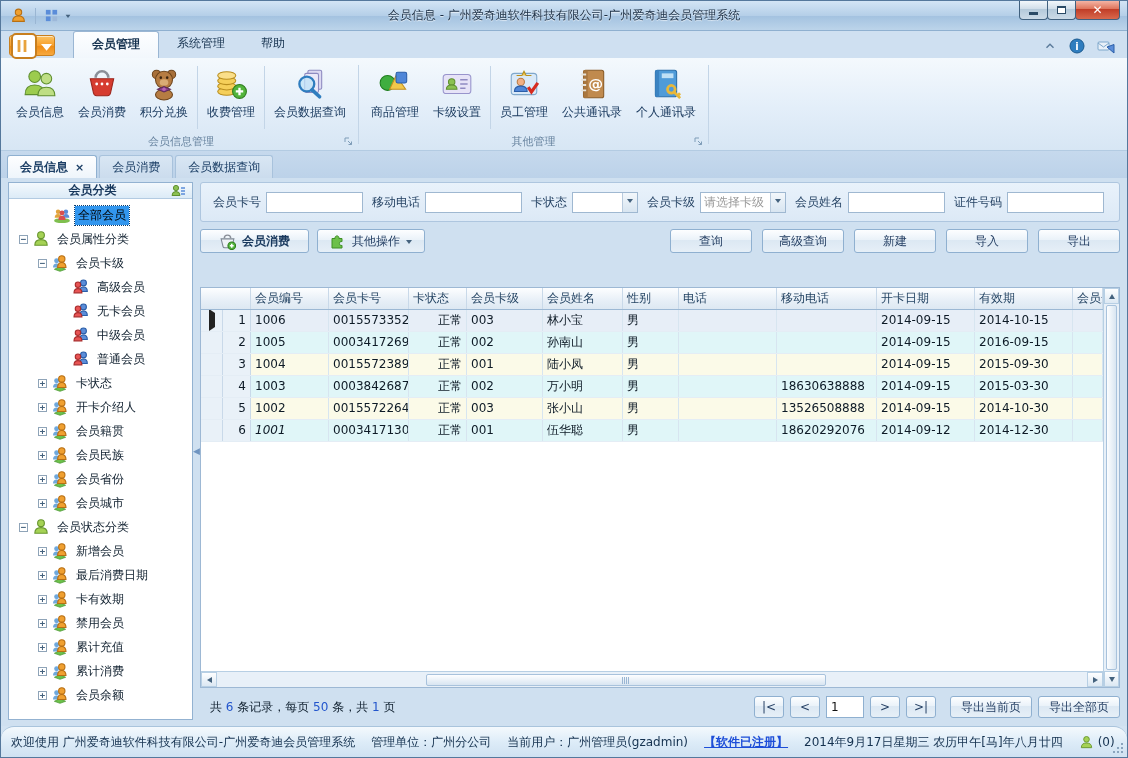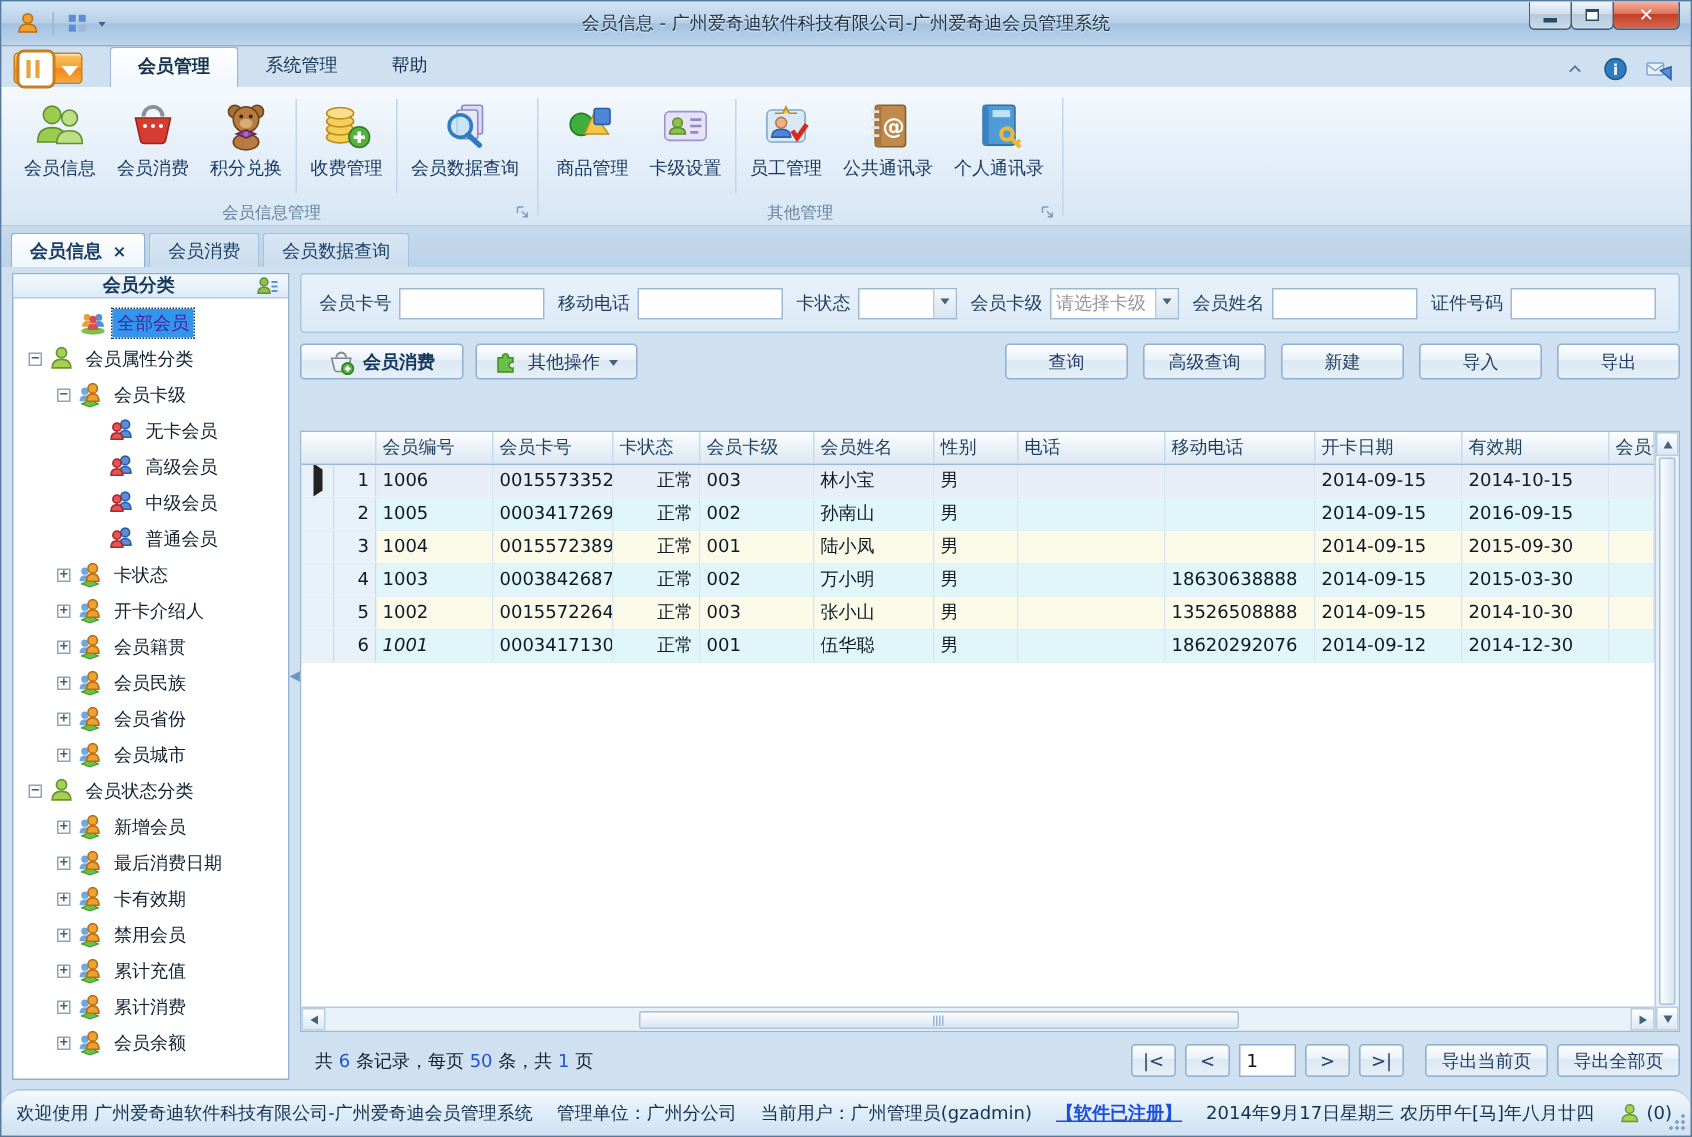--- a/index.html
+++ b/index.html
@@ -49,21 +49,21 @@
   
   .main { flex:1; min-height:0; display:flex; gap:7px; padding:4px 7px 6px; position:relative; background:#cfe0f0; }
 
   .sidebar { width:185px; background:#fff; border:1px solid #93b2d1; display:flex; flex-direction:column; }
   .side-head { height:16px; background:linear-gradient(#f4f9fd,#dcebf7); border-bottom:1px solid #b3cbe2; display:flex; align-items:center; padding:0 6px; }
   .side-title { flex:1; text-align:center; font-weight:bold; color:#17375c; }
   .tree { flex:1; overflow:hidden; padding-top:4px; }
   .titem { height:24px; display:flex; align-items:center; gap:4px; white-space:nowrap; cursor:default; }
   .texp { width:9px; height:9px; border:1px solid #8fa4b8; background:#fff; font:bold 9px/7px "DejaVu Sans Mono",monospace; text-align:center; color:#44627e; flex:none; }
   .tlabel { padding:1px 3px; color:#10202f; }
-  .titem.selected .tlabel { background:#3296ee; color:#4c1d95; outline:1px dotted #0a3c6e;text-align:right; }
+  .titem.selected .tlabel { background:#3296ee; color:#000000; outline:1px dotted #0a3c6e;text-align:right; }
 
   .collapse-arrow { position:absolute; left:192px; top:268px; color:#6f94c0; font-size:9px; }
 
   .content { flex:1; min-width:0; display:flex; flex-direction:column; gap:6px; }
 
   
   .fpanel { height:40px; flex:none; background:linear-gradient(#e9f2fb,#dce9f6); border:1px solid #aec6df; border-radius:3px;
             display:flex; align-items:center; padding:0 8px; gap:5px; }
   .flabel { color:#1f3d5f; margin-left:4px; }
   .finput { width:97px; height:21px; border:1px solid #9fb8d1; background:#fff; padding:0 3px; font:inherit; color:#111; }
@@ -421,33 +421,33 @@
           <div class="titem" style="padding-left: 48px;">
             <span style="width: 11px; flex: 0 0 auto;"></span>
             <span class="ic" style="width: 18px; height: 18px;">
               <svg viewBox="0 0 16 16">
                 <circle cx="10.2" cy="4.4" r="2.6" fill="#5b8dd9" stroke="#2b5ea8"></circle>
                 <path d="M6.8 12q0-4 3.4-4t3.4 4z" fill="#5b8dd9" stroke="#2b5ea8"></path>
                 <circle cx="5.3" cy="6" r="2.4" fill="#e85454" stroke="#a82b2b"></circle>
                 <path d="M1.8 13.2q0-3.8 3.5-3.8t3.5 3.8z" fill="#e85454" stroke="#a82b2b"></path>
               </svg>
             </span>
-            <span class="tlabel">无卡会员</span>
+            <span class="tlabel">高级会员</span>
           </div>
           <div class="titem" style="padding-left: 48px;">
             <span style="width: 11px; flex: 0 0 auto;"></span>
             <span class="ic" style="width: 18px; height: 18px;">
               <svg viewBox="0 0 16 16">
                 <circle cx="10.2" cy="4.4" r="2.6" fill="#5b8dd9" stroke="#2b5ea8"></circle>
                 <path d="M6.8 12q0-4 3.4-4t3.4 4z" fill="#5b8dd9" stroke="#2b5ea8"></path>
                 <circle cx="5.3" cy="6" r="2.4" fill="#e85454" stroke="#a82b2b"></circle>
                 <path d="M1.8 13.2q0-3.8 3.5-3.8t3.5 3.8z" fill="#e85454" stroke="#a82b2b"></path>
               </svg>
             </span>
-            <span class="tlabel">高级会员</span>
+            <span class="tlabel">无卡会员</span>
           </div>
           <div class="titem" style="padding-left: 48px;">
             <span style="width: 11px; flex: 0 0 auto;"></span>
             <span class="ic" style="width: 18px; height: 18px;">
               <svg viewBox="0 0 16 16">
                 <circle cx="10.2" cy="4.4" r="2.6" fill="#5b8dd9" stroke="#2b5ea8"></circle>
                 <path d="M6.8 12q0-4 3.4-4t3.4 4z" fill="#5b8dd9" stroke="#2b5ea8"></path>
                 <circle cx="5.3" cy="6" r="2.4" fill="#e85454" stroke="#a82b2b"></circle>
                 <path d="M1.8 13.2q0-3.8 3.5-3.8t3.5 3.8z" fill="#e85454" stroke="#a82b2b"></path>
               </svg>

